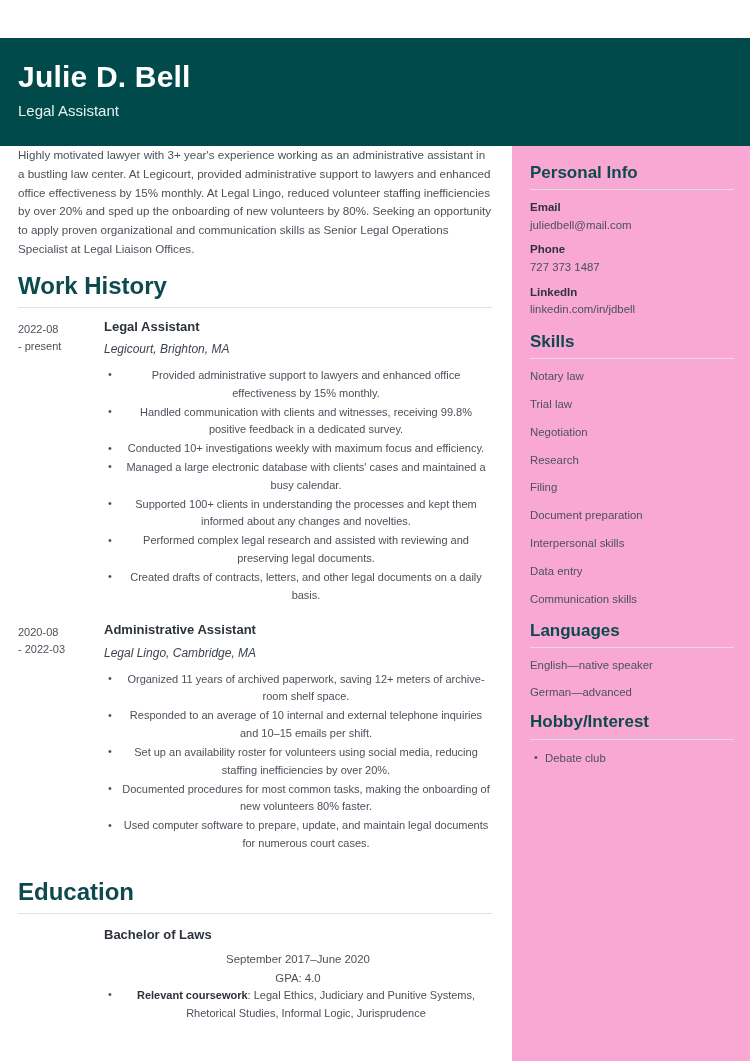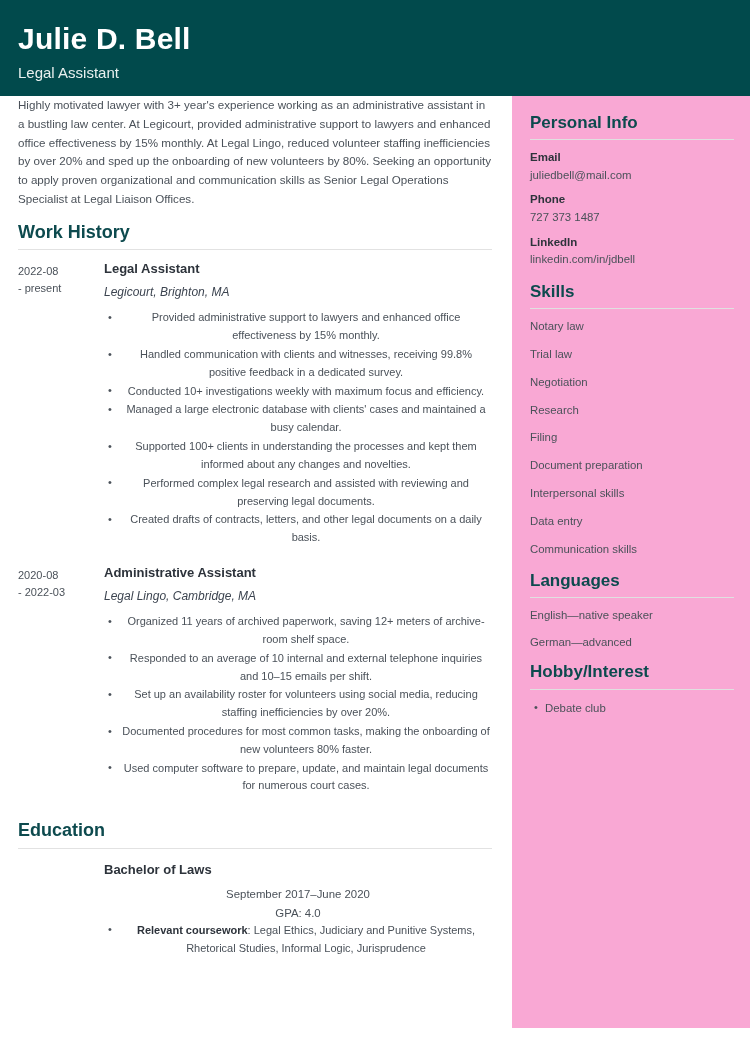--- a/index.html
+++ b/index.html
@@ -17,22 +17,23 @@
   .page {
     position: relative;
     width: 750px;
     height: 1061px;
     background: #ffffff;
   }
   
   .header {
     background: #014a4c;
     padding: 22px 0 20px 18px;
-    height: 96px;
+    height: 108px;
     box-sizing: border-box;
+    margin-top: 38px;
   }
   .name {
     font-size: 30px;
     font-weight: bold;
     color: #ffffff;
     letter-spacing: 0.2px;
     line-height: 1.1;
     margin: 0 0 9px 0;
   }
   .job-title {
@@ -65,21 +66,21 @@
   
   .summary {
     font-size: 11.6px;
     line-height: 1.62;
     color: #4a5159;
     margin: 0 0 12px 0;
     text-align: left;
   }
   
   .section-title {
-    font-size: 18px;
+    font-size: 24px;
     font-weight: bold;
     color: #0d4a4e;
     margin: 10px 0 0 0;
     line-height: 1.25;
   }
   .rule {
     border: 0;
     border-top: 1px solid #e2e2e2;
     margin: 6px 0 11px 0;
   }

